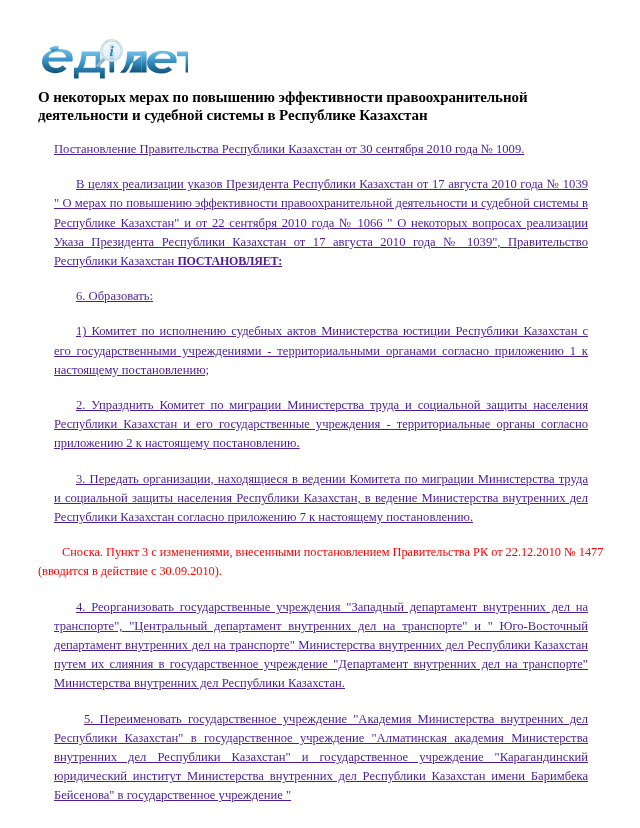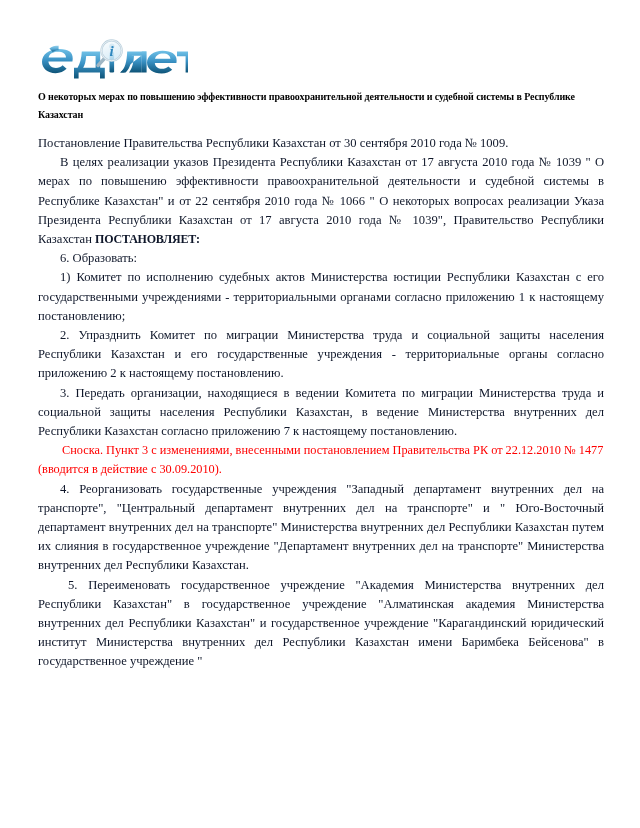--- a/index.html
+++ b/index.html
@@ -37,35 +37,36 @@
   .doc {
     position: absolute;
     left: 38px;
     top: 88px;
     width: 566px;
   }
 
   .doc-title {
     font-family: "Liberation Serif", "DejaVu Serif", serif;
     font-weight: bold;
-    font-size: 10px;
+    font-size: 15px;
     line-height: 18px;
     letter-spacing: -0.1px;
     text-align: left;
     margin: 0 0 10px 0;
     color: #000;
   }
 
   p.para {
     font-size: 12.6px;
     line-height: 19.2px;
     text-align: justify;
     text-justify: inter-word;
-    margin: 0;
-    color: #0f172a;
+    margin: 16px;
+    color: #4c1d95;
+    text-decoration: underline;
   }
 
   p.indent { text-indent: 22px; }
   p.indent-lg { text-indent: 30px; }
 
   .bold-lead {
     font-weight: bold;
     font-size: 12px;
     letter-spacing: -0.2px;
   }

